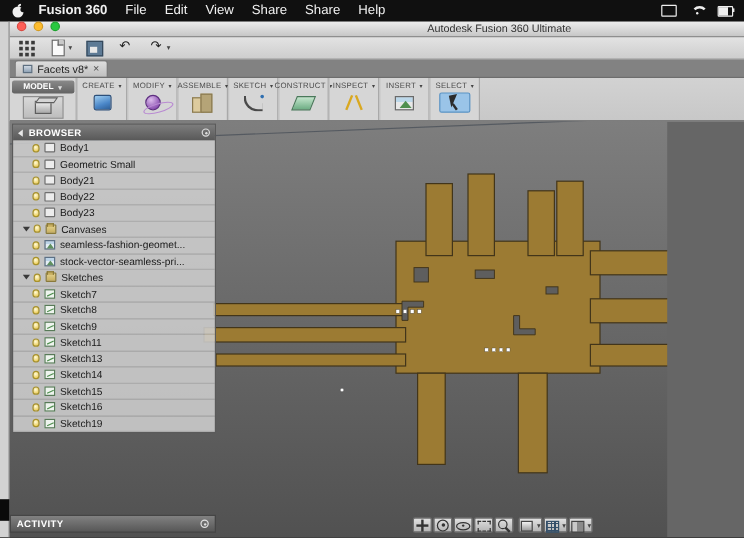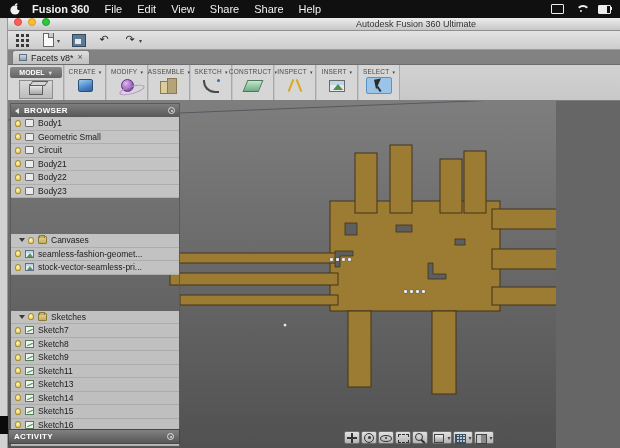--- a/index.html
+++ b/index.html
@@ -107,22 +107,22 @@
   
   .browser{position:absolute;left:2px;top:2px;width:170px;border:1px solid #5a5a5a;}
   .b-header{height:13px;background:linear-gradient(#7d7d7d,#585858);color:#fff;font-size:8px;font-weight:bold;
     display:flex;align-items:center;padding:0 4px;letter-spacing:.3px;}
   .b-collapse{width:0;height:0;border-top:3px solid transparent;border-bottom:3px solid transparent;border-right:4px solid #e8e8e8;margin-right:5px;}
   .b-title{flex:1;}
   .b-gear{width:7px;height:7px;border:1px solid #ddd;border-radius:50%;position:relative;}
   .b-gear::after{content:"";position:absolute;left:2px;top:2px;width:2px;height:2px;background:#ddd;border-radius:50%;}
   .b-row{height:13.5px;display:flex;align-items:center;background:rgba(209,209,209,.86);
     border-bottom:1px solid rgba(110,110,110,.25);font-size:8.5px;color:#1a1a1a;cursor:default;}
-  .b-row.ind1{padding-left:8px;margin-top:36px;}
-  .b-row.ind2{padding-left:4px;}
+  .b-row.ind1{padding-left:8px;}
+  .b-row.ind2{padding-left:16px;}
   .b-row.selected{background:var(--accent,#3d8fd6);color:#fff;}
   .tri{display:none;width:0;height:0;border-left:3px solid transparent;border-right:3px solid transparent;border-top:4px solid #3a3a3a;margin-right:3px;}
   .b-row.folder .tri{display:inline-block;}
   .bulb{width:6px;height:7px;border-radius:50% 50% 40% 40%;background:radial-gradient(circle at 40% 35%,#fffbd8,#e8c23a);border:1px solid #a8922c;margin-right:4px;flex:none;}
   .b-icon{width:9px;height:8px;margin-right:4px;flex:none;position:relative;}
   .ic-body{background:#ececec;border:1px solid #6f6f6f;border-radius:1px;}
   .ic-canvas{background:linear-gradient(#bcd4e8 40%,#e5eef5 40%);border:1px solid #5d7186;}
   .ic-canvas::after{content:"";position:absolute;left:1px;bottom:0;width:0;height:0;border-left:3px solid transparent;border-right:3px solid transparent;border-bottom:4px solid #5f8f5f;}
   .ic-folder{background:linear-gradient(#e4d28e,#c7ae5e);border:1px solid #8a7a3a;border-radius:1px;}
   .ic-folder::before{content:"";position:absolute;left:0;top:-2px;width:4px;height:2px;background:#c7ae5e;border:1px solid #8a7a3a;border-bottom:none;}
@@ -377,26 +377,20 @@
           <div class="b-row ind2">
 
             <span class="bulb"></span>
             <span class="b-icon ic-body"></span>
             <span class="b-label">Geometric Small</span>
           </div>
           <div class="b-row ind2">
 
             <span class="bulb"></span>
             <span class="b-icon ic-body"></span>
-            <span class="b-label">Circuit</span>
-          </div>
-          <div class="b-row ind2">
-
-            <span class="bulb"></span>
-            <span class="b-icon ic-body"></span>
             <span class="b-label">Body21</span>
           </div>
           <div class="b-row ind2">
 
             <span class="bulb"></span>
             <span class="b-icon ic-body"></span>
             <span class="b-label">Body22</span>
           </div>
           <div class="b-row ind2">
 

